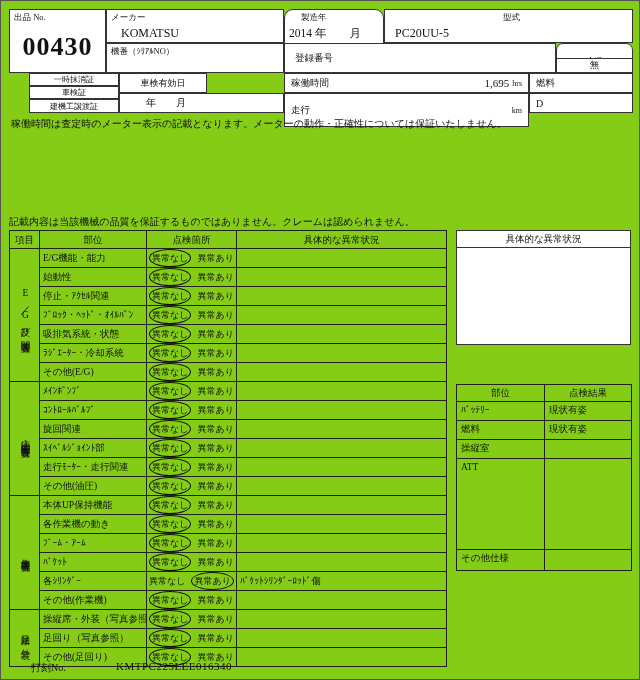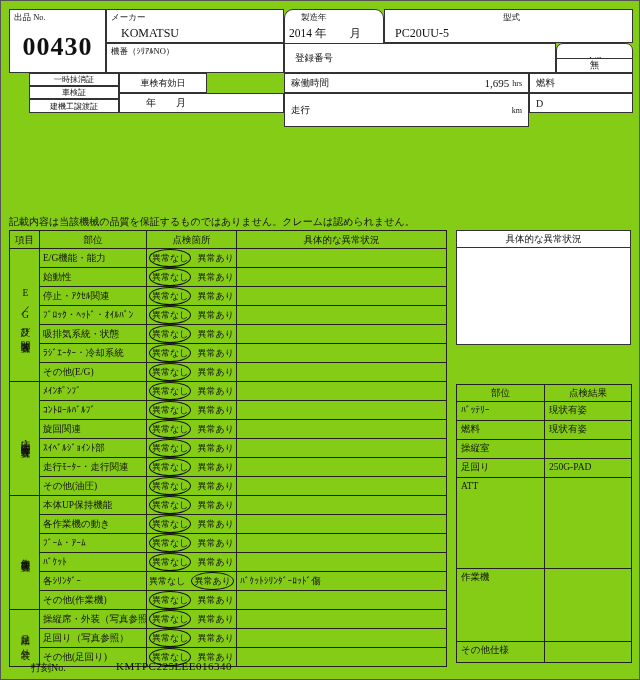--- a/index.html
+++ b/index.html
@@ -108,20 +108,21 @@
 
     <div class="box flexc" style="left:275px;top:84px;width:245px;height:20px;padding:16px 6px;font-size:9.5px;">
       <span>走行</span>
       <span class="sm" style="margin-left:auto;">km</span>
     </div>
     <div class="box flexc" style="left:520px;top:84px;width:104px;height:20px;padding-left:6px;font-size:10px;">
       <span>D</span>
     </div>
   </div>
 
+  <div class="note">稼働時間は査定時のメーター表示の記載となります。メーターの動作・正確性については保証いたしません。</div>
 
   <div class="disclaimer">記載内容は当該機械の品質を保証するものではありません。クレームは認められません。</div>
 
   <table class="insp">
     <colgroup>
         <col style="width:30px">
         <col style="width:107px">
         <col style="width:90px">
         <col style="width:210px">
       </colgroup>
@@ -272,29 +273,21 @@
         </tr>
         <tr>
           <td style="height: 16px;">燃料</td>
           <td>現状有姿</td>
         </tr>
         <tr>
           <td style="height: 16px;">操縦室</td>
           <td></td>
         </tr>
         <tr>
-          <td style="height: 16px;">足回り</td>
-          <td>250G-PAD</td>
-        </tr>
-        <tr>
           <td style="height: 88px;">ATT</td>
-          <td></td>
-        </tr>
-        <tr>
-          <td style="height: 70px;">作業機</td>
           <td></td>
         </tr>
         <tr>
           <td style="height: 18px;">その他仕様</td>
           <td></td>
         </tr>
       </tbody>
   </table>
 
   <div class="footer-lab">打刻No.</div>

